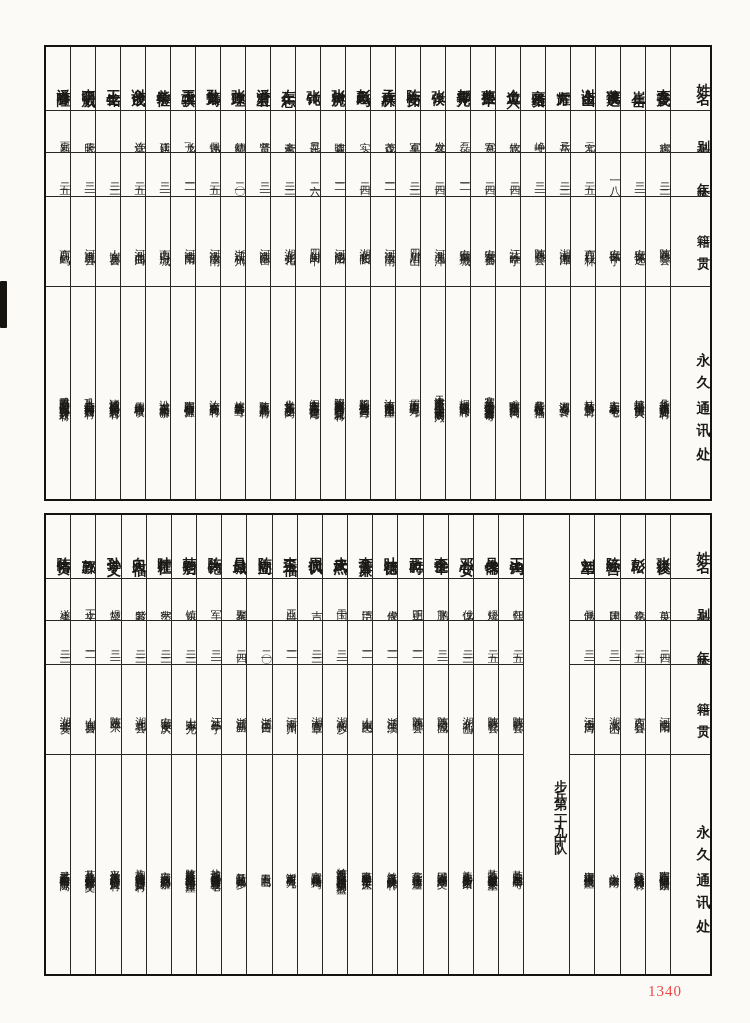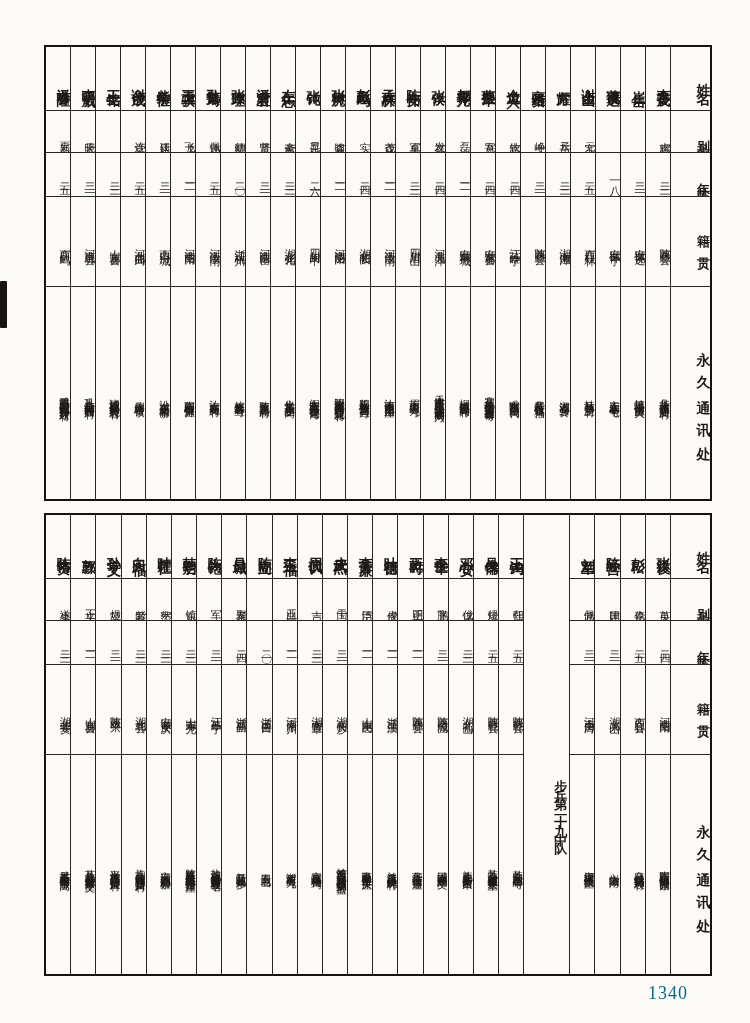--- a/index.html
+++ b/index.html
@@ -48,21 +48,21 @@
   .col.header .c-addr  {font-size:14px;letter-spacing:24px;padding-top:14px;}
   .col.unit .cell-unit{
     flex:1;border-bottom:none;
     display:flex;justify-content:center;
     writing-mode:vertical-rl;text-orientation:upright;
     font-size:13px;font-weight:bold;letter-spacing:9px;padding-top:120px;
     box-sizing:border-box;
   }
   .page-number{
     position:absolute;top:983px;left:648px;
-    font-size:18px;letter-spacing:1px;color:#0369a1;
+    font-size:15px;letter-spacing:1px;color:#ef4444;
   }
   .scan-artifact{
     position:absolute;left:0;top:281px;width:7px;height:47px;
     background:#17140f;border-radius:1px;
   }
 </style>
 </head>
 <body>
 
 <div class="page">

